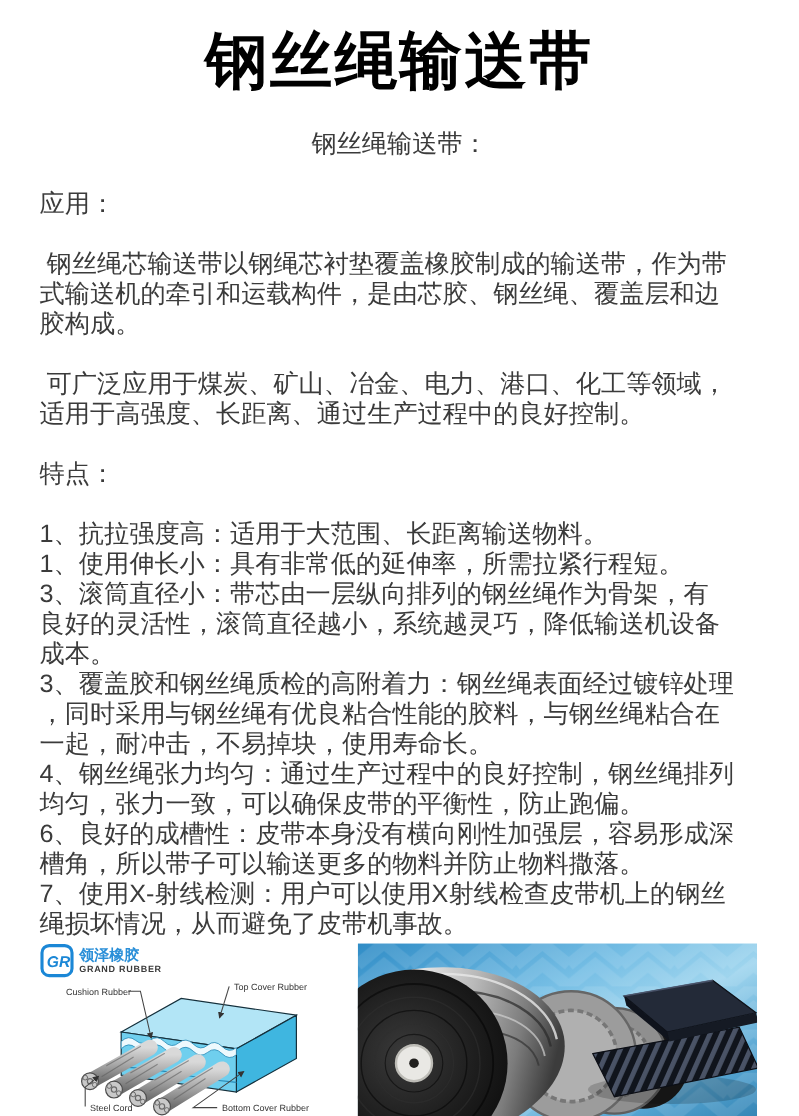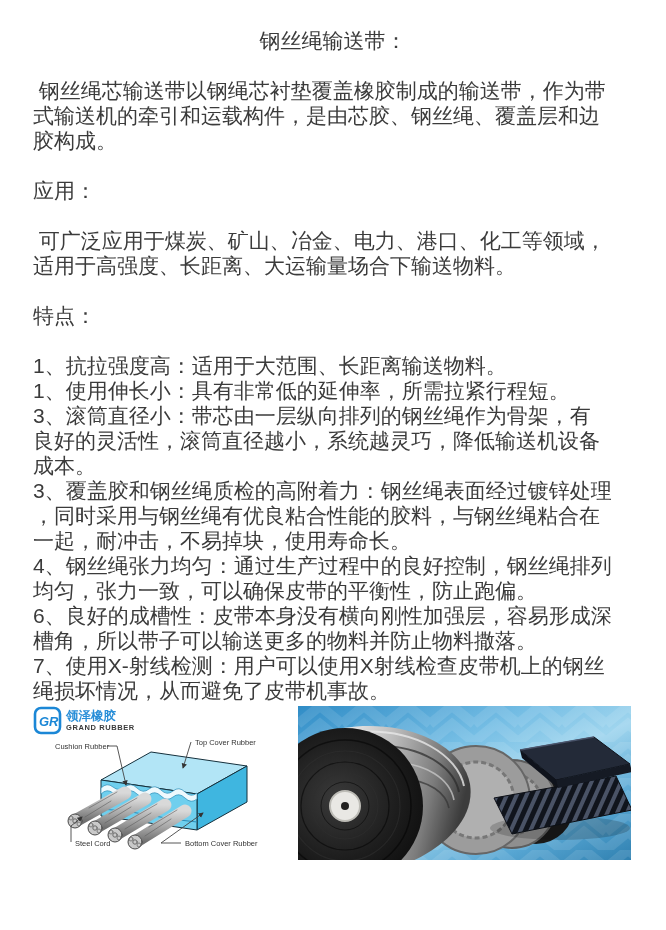--- a/index.html
+++ b/index.html
@@ -21,30 +21,31 @@
   .diagram-box{width:262px;height:152px;background:#fff;flex:0 0 auto;margin-right:3px;}
   .photo-box{width:333px;height:154px;flex:0 0 auto;overflow:hidden;}
   svg{display:block;}
   svg text{font-family:"Liberation Sans","DejaVu Sans",sans-serif;}
 </style>
 </head>
 <body>
 
 <div class="page">
 
+  <h1 class="title">钢丝绳输送带</h1>
 
   <div class="content">
     <div class="block first">钢丝绳输送带：</div>
+    <div class="block">应用：</div>
+
     <div class="block"> 钢丝绳芯输送带以钢绳芯衬垫覆盖橡胶制成的输送带，作为带
 式输送机的牵引和运载构件，是由芯胶、钢丝绳、覆盖层和边
 胶构成。</div>
-
-    <div class="block">应用：</div>
     <div class="block"> 可广泛应用于煤炭、矿山、冶金、电力、港口、化工等领域，
-适用于高强度、长距离、大运输量场合下输送物料。</div>
+适用于高强度、长距离、通过生产过程中的良好控制。</div>
 
     <div class="block">特点：</div>
     <div class="features">
       <div class="feature">1、抗拉强度高：适用于大范围、长距离输送物料。</div>
       <div class="feature">1、使用伸长小：具有非常低的延伸率，所需拉紧行程短。</div>
       <div class="feature">3、滚筒直径小：带芯由一层纵向排列的钢丝绳作为骨架，有
 良好的灵活性，滚筒直径越小，系统越灵巧，降低输送机设备
 成本。</div>
       <div class="feature">3、覆盖胶和钢丝绳质检的高附着力：钢丝绳表面经过镀锌处理
 ，同时采用与钢丝绳有优良粘合性能的胶料，与钢丝绳粘合在

